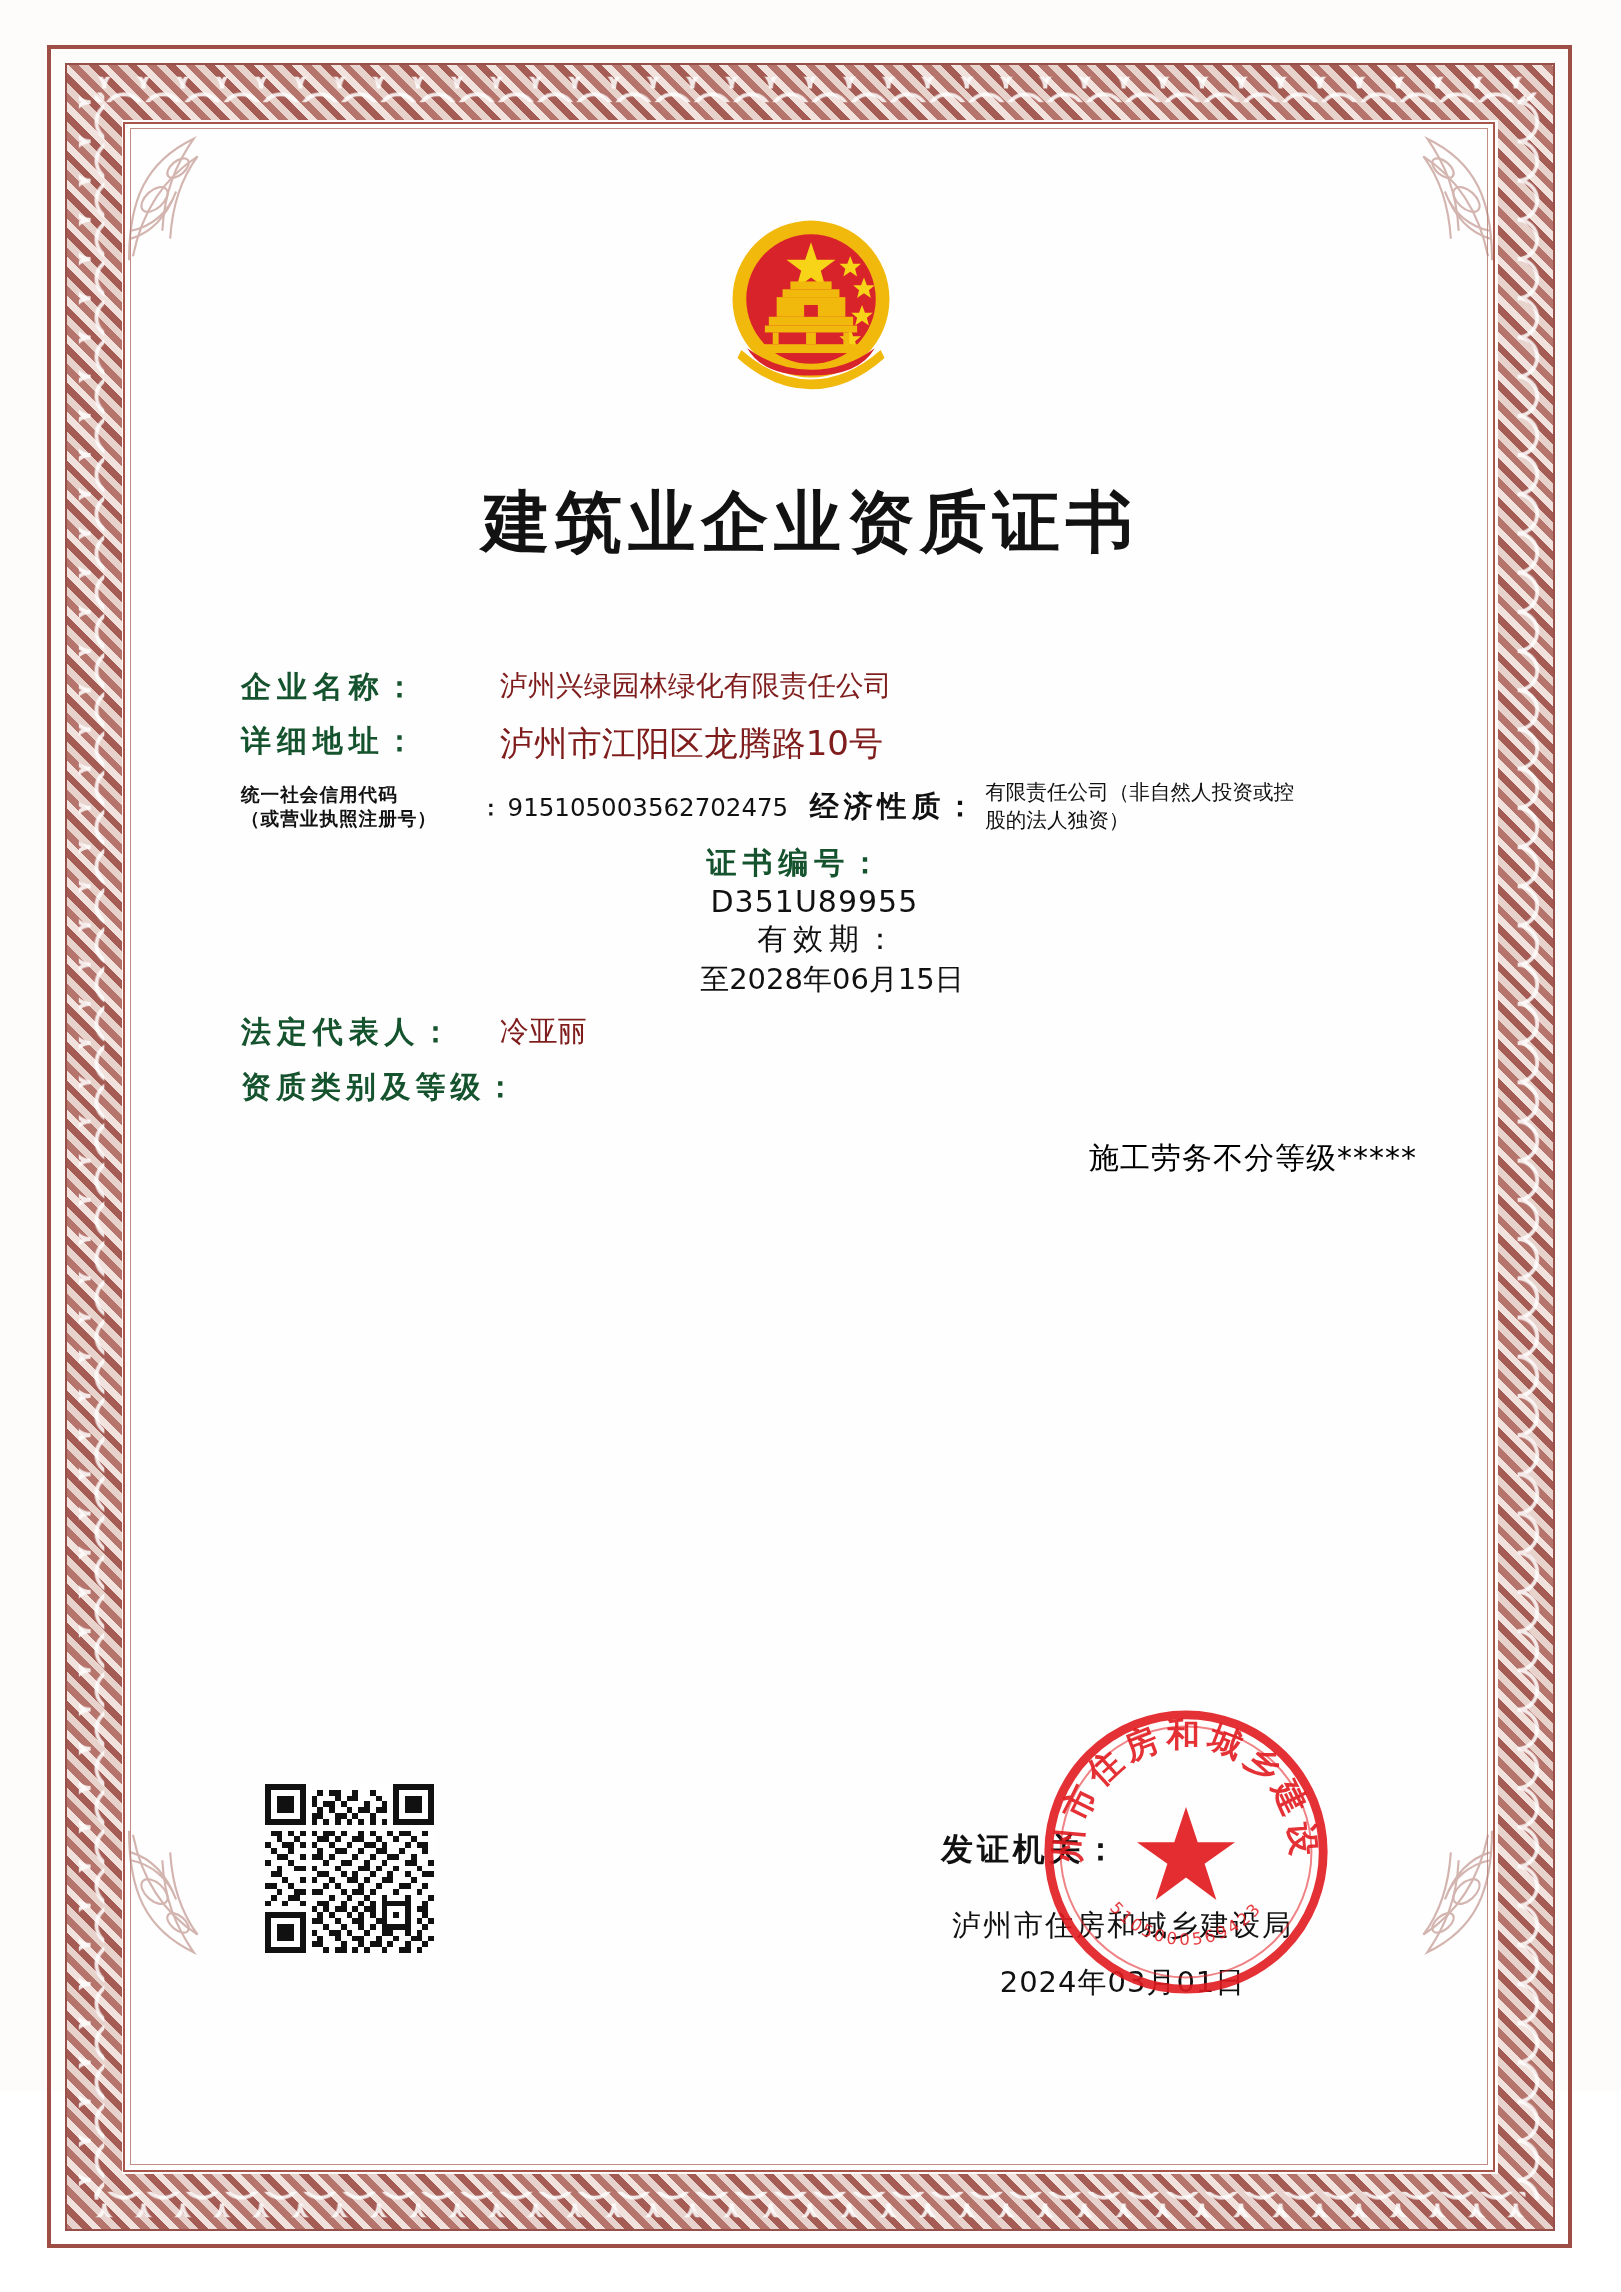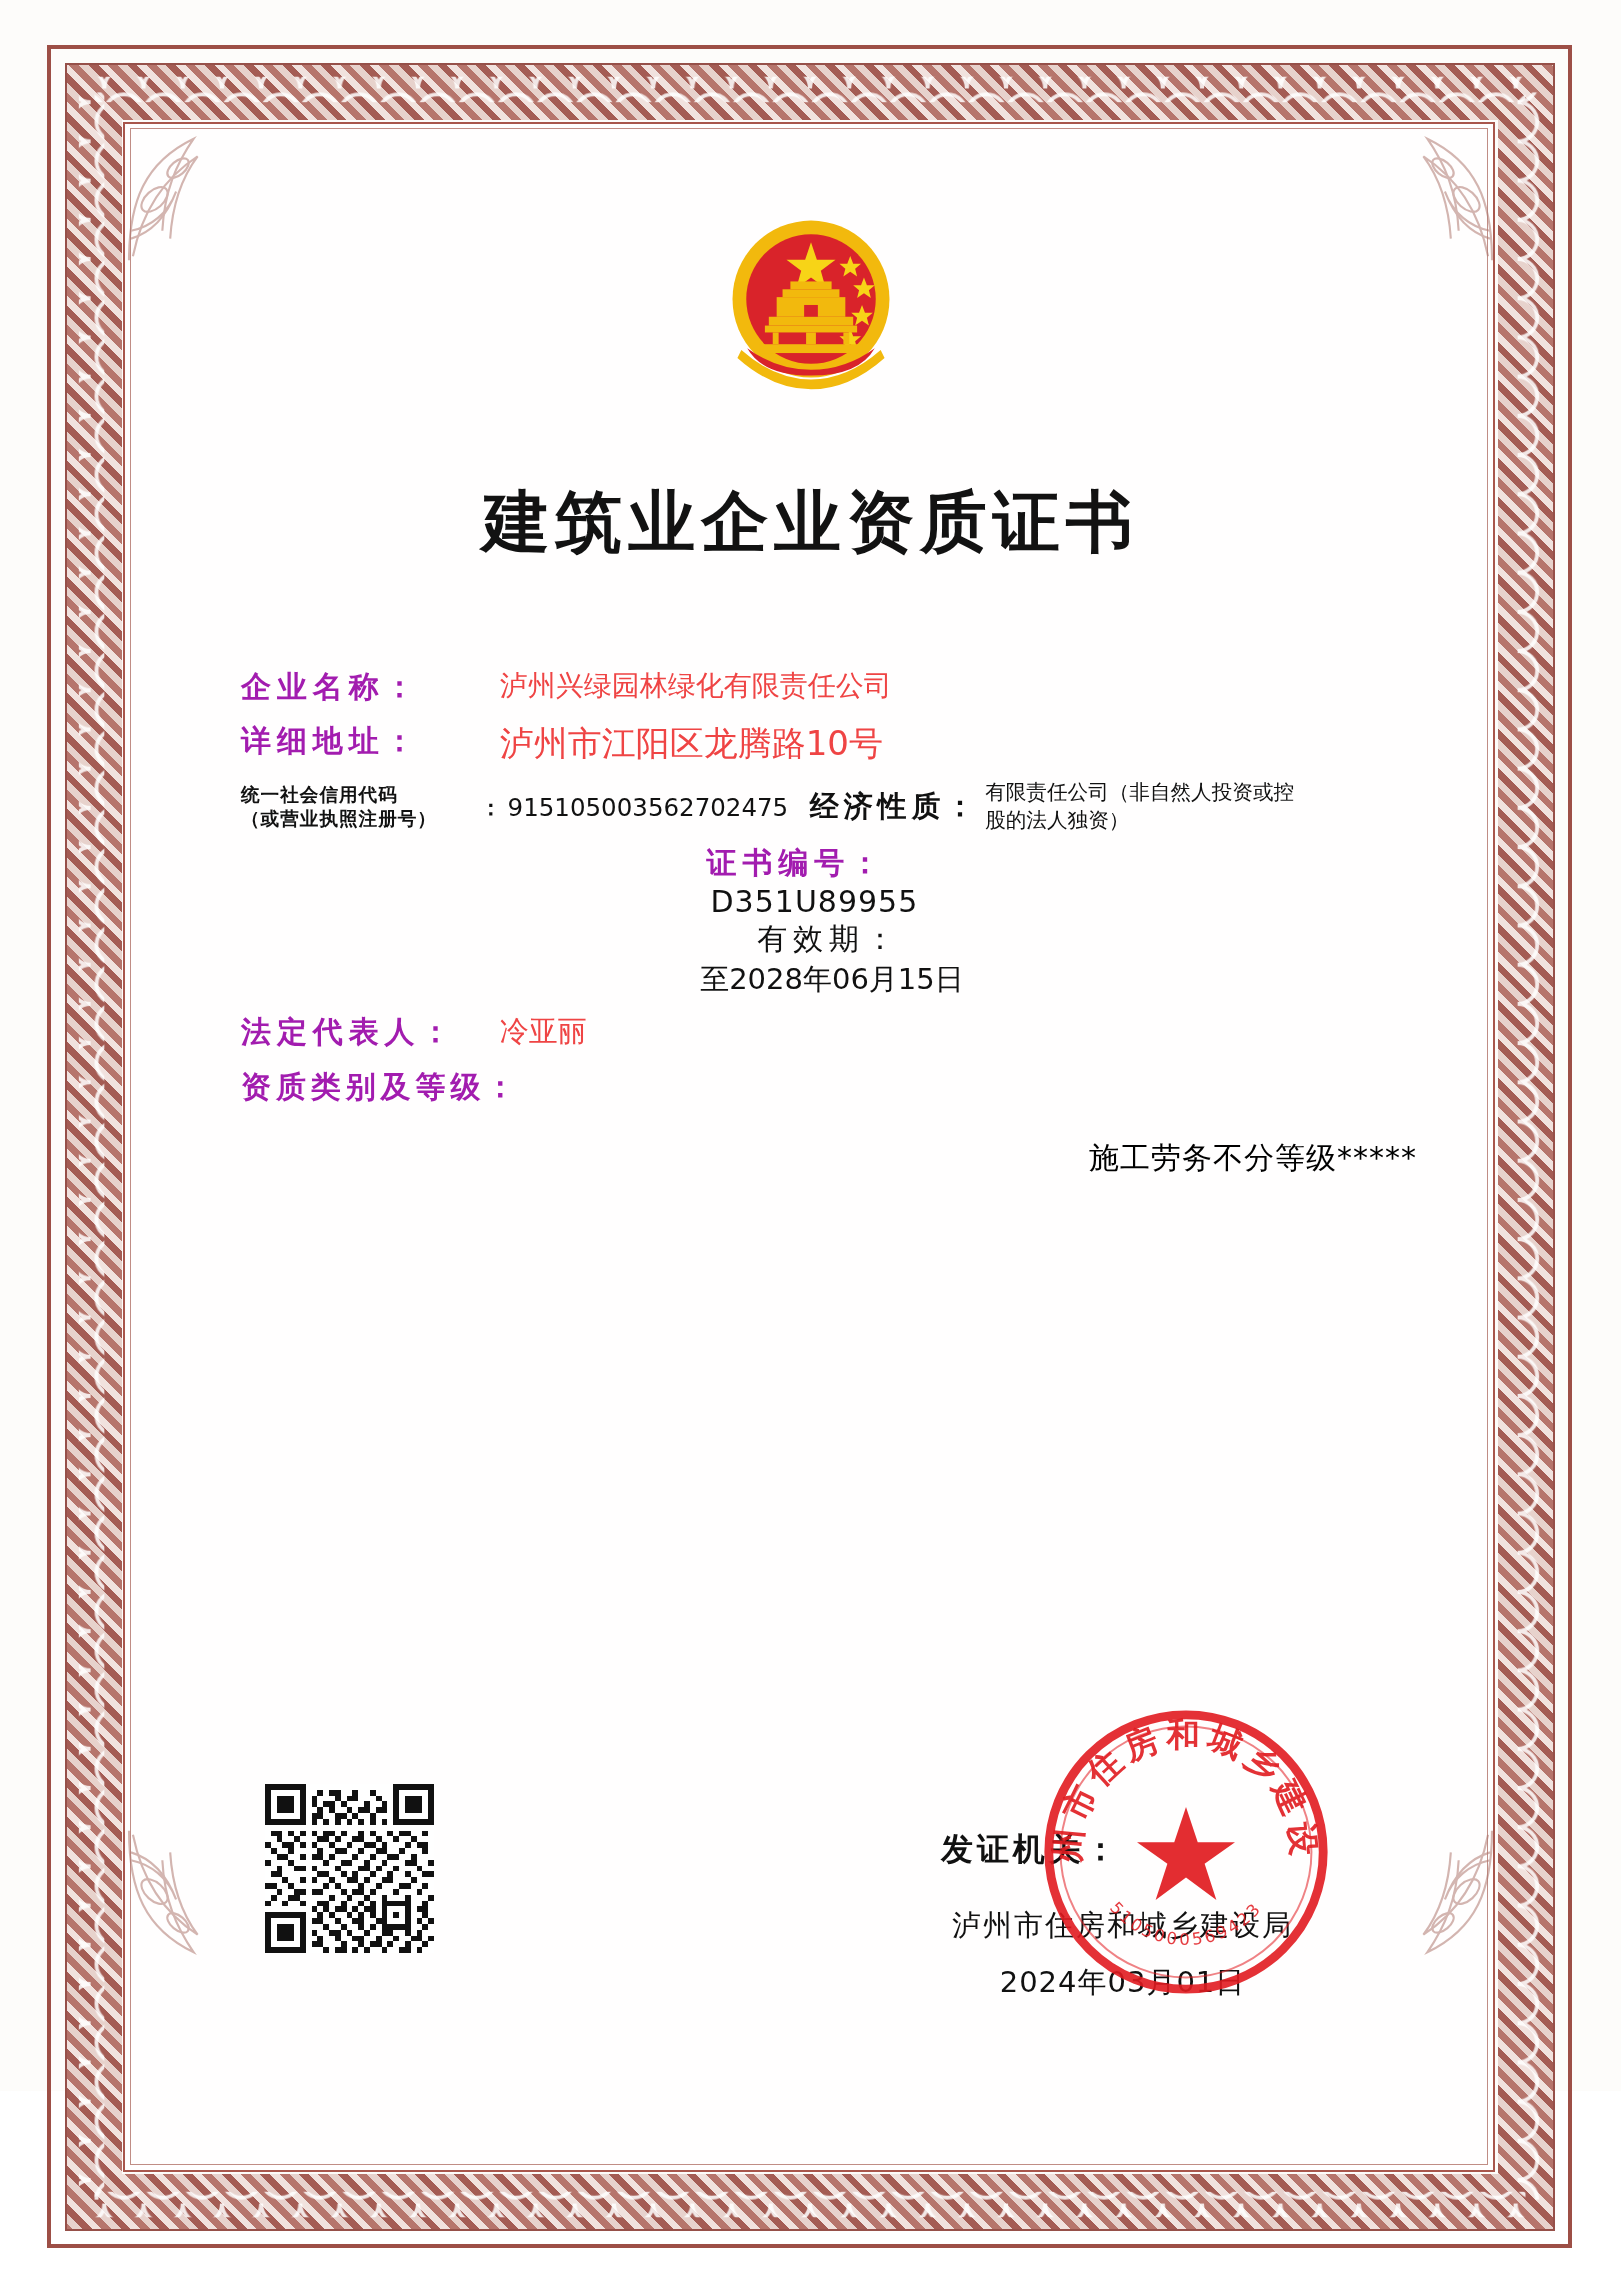--- a/index.html
+++ b/index.html
@@ -120,28 +120,28 @@
     color: #111;
   }
   .row {
     display: flex;
     align-items: flex-start;
     margin-bottom: 12.7px;
   }
   .lbl {
     font-size: 30px;
     font-weight: bold;
-    color: #a21caf;
+    color: #14532d;
     white-space: nowrap;
     letter-spacing: 5.9px;
   }
   .lbl .colon { letter-spacing: 0; }
   .val {
     font-size: 27.4px;
-    color: #ef4444;
+    color: #7f1d1d;
     white-space: nowrap;
     text-align: right;
   }
   .val.big { font-size: 29px; }
 
   .row-name .lbl { width: 245px; }
   .row-name .val { margin-left: 13.7px; font-size: 28px; }
 
   .row-addr .lbl { width: 245px; }
   .row-addr .val { margin-left: 13.7px; font-size: 34px; }

